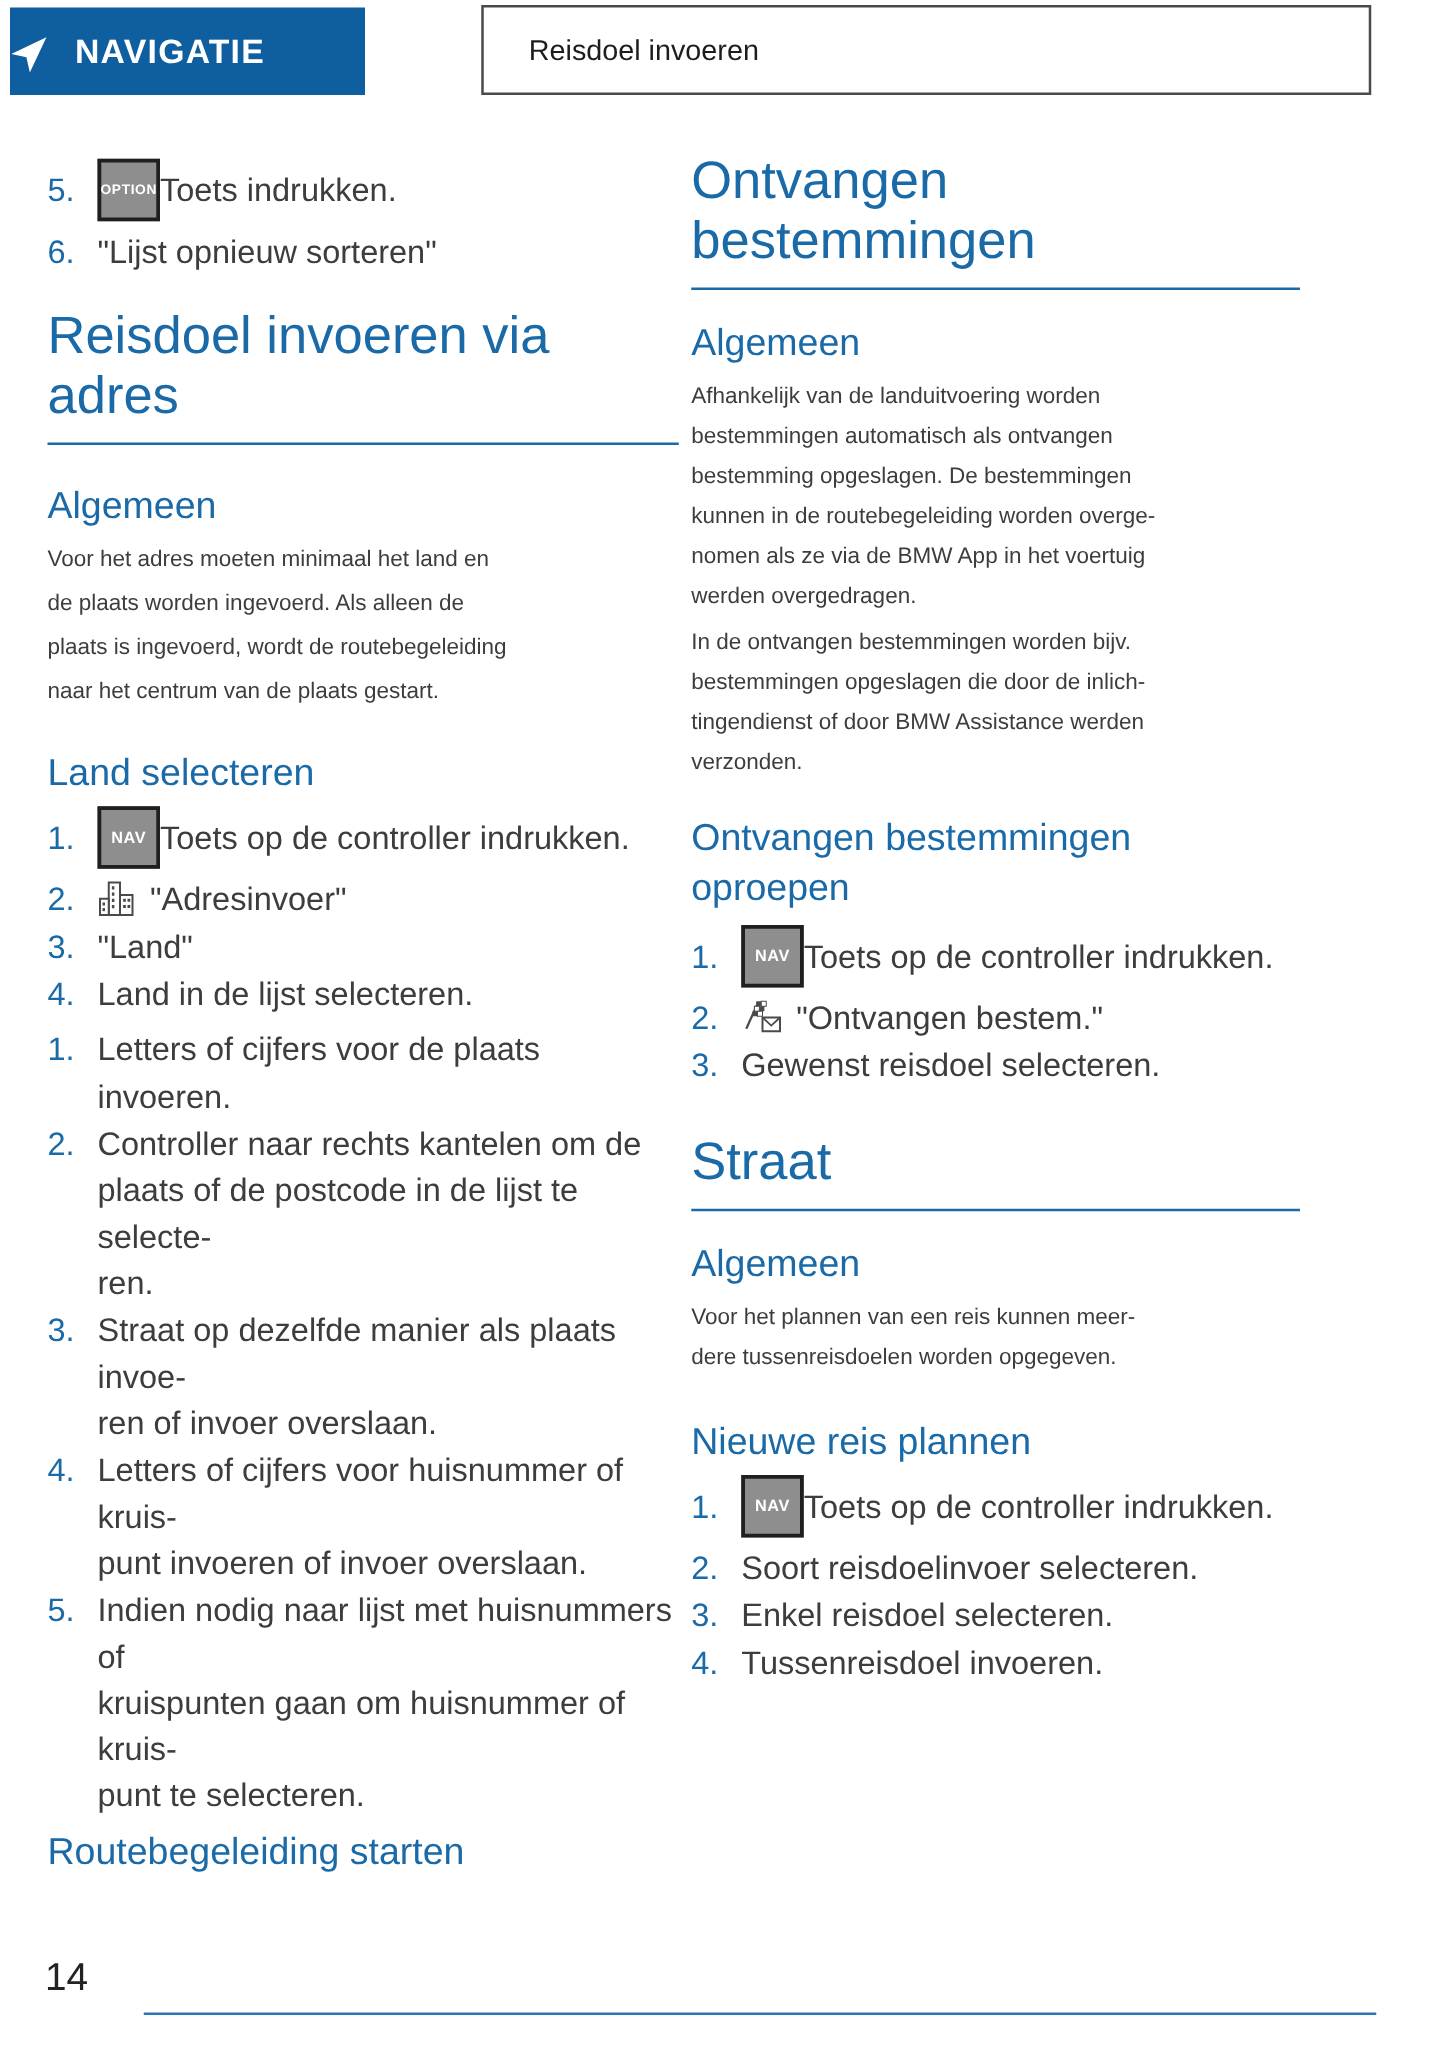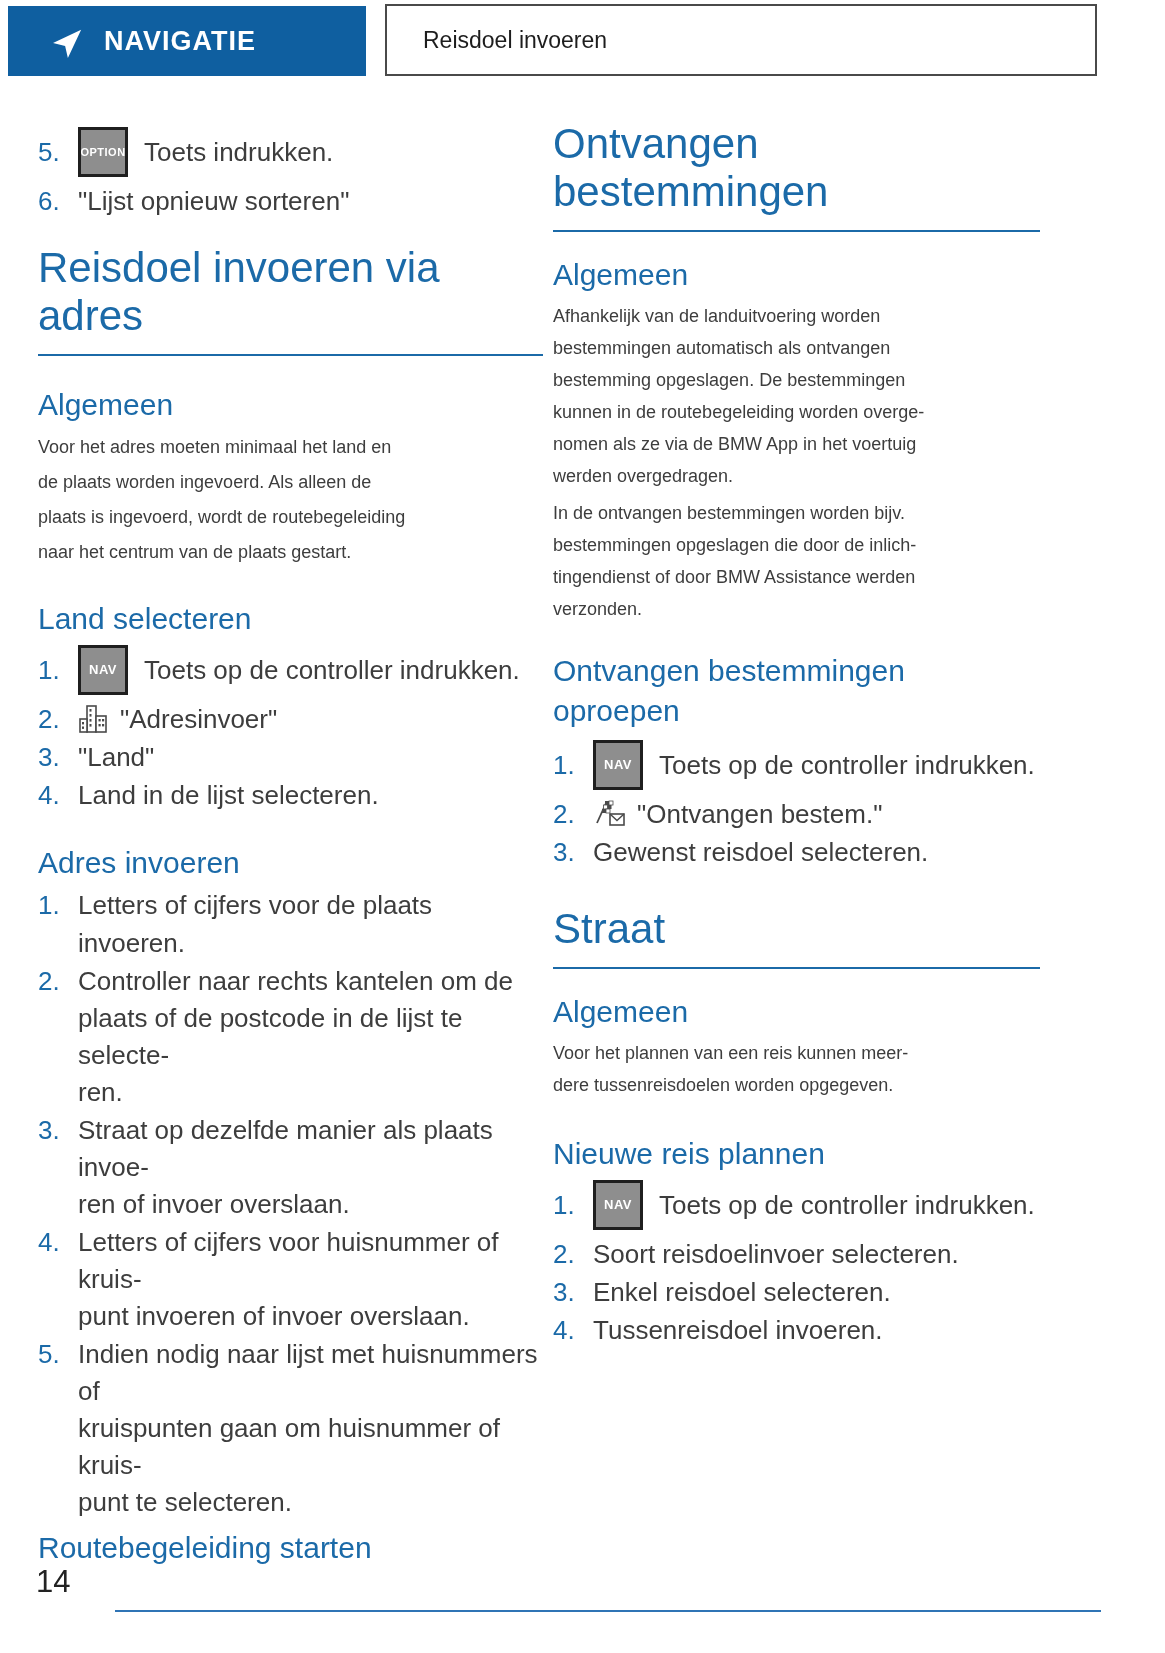--- a/index.html
+++ b/index.html
@@ -3,22 +3,22 @@
 <meta charset="utf-8">
 <style>
   html,body{margin:0;padding:0;}
   body{
     width:1165px;height:1653px;position:relative;background:#ffffff;
     font-family:"Liberation Sans","DejaVu Sans",sans-serif;
     color:#3d3d3d;-webkit-font-smoothing:antialiased;
   }
   
   .hdr-blue{
-    position:absolute;left:8px;top:6px;width:358px;height:70px;
-    background:#0f5fa0;display:flex;align-items:center;padding-left:44px;box-sizing:border-box;
+    position:absolute;left:8px;top:6px;width:284px;height:70px;
+    background:#0f5fa0;display:flex;align-items:center;box-sizing:border-box;
   }
   .hdr-blue .navarrow{margin-right:16px;display:flex;}
   .hdr-section{color:#ffffff;font-size:27px;font-weight:bold;letter-spacing:1px;}
   .hdr-box{
     position:absolute;left:385px;top:4px;width:712px;height:72px;
     border:2px solid #4a4a4a;box-sizing:border-box;background:#fff;
     display:flex;align-items:center;padding-left:36px;
   }
   .hdr-topic{font-size:23px;color:#1d1d1d;}
   
@@ -41,21 +41,21 @@
   .list{margin:6px 0 0 0;}
   .item{display:flex;font-size:26px;line-height:38px;margin:0;}
   .item .num{color:#1b6aa8;width:40px;flex:none;}
   .item .itext{white-space:pre-line;}
   .item.multi .itext{line-height:37px;padding-top:1px;}
   .item.with-btn{align-items:center;height:56px;margin:4px 0 2px 0;}
   .key-btn{
     width:50px;height:50px;flex:none;box-sizing:border-box;
     background:#8e8e8e;border:3px solid #1f1f1f;color:#ffffff;
     display:flex;align-items:center;justify-content:center;
-    font-size:13px;font-weight:bold;letter-spacing:0.5px;margin-right:16px;
+    font-size:13px;font-weight:bold;letter-spacing:0.5px;margin-right:0;
   }
   .ico{flex:none;margin-right:12px;display:flex;align-items:center;}
   
   .page-num{position:absolute;left:36px;top:1564px;font-size:31px;color:#222;}
   .footer-line{position:absolute;left:115px;top:1610px;width:986px;height:2px;background:#2f74b5;}
 </style>
 </head>
 <body>
 
 <div class="hdr-blue">
@@ -123,21 +123,20 @@
     <div class="item">
       <span class="num">3.</span>
       <span class="itext">"Land"</span>
     </div>
     <div class="item">
       <span class="num">4.</span>
       <span class="itext">Land in de lijst selecteren.</span>
     </div>
   </div>
 
-  <h2>Adres invoeren</h2>
   <div class="list">
     <div class="item">
       <span class="num">1.</span>
       <span class="itext">Letters of cijfers voor de plaats invoeren.</span>
     </div>
     <div class="item multi">
       <span class="num">2.</span>
       <span class="itext">Controller naar rechts kantelen om de
 plaats of de postcode in de lijst te selecte-
 ren.</span>

